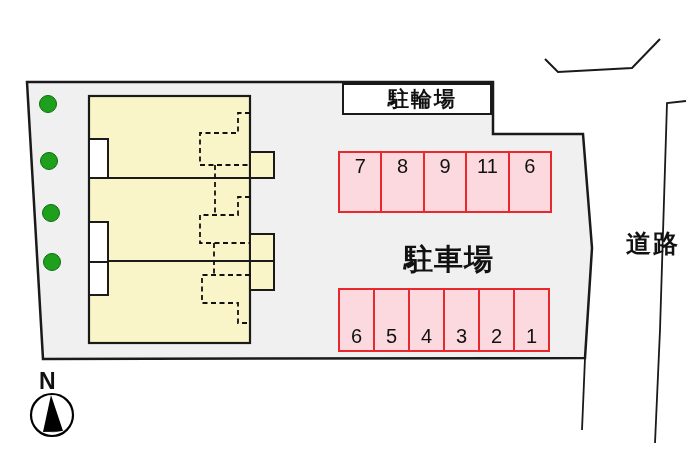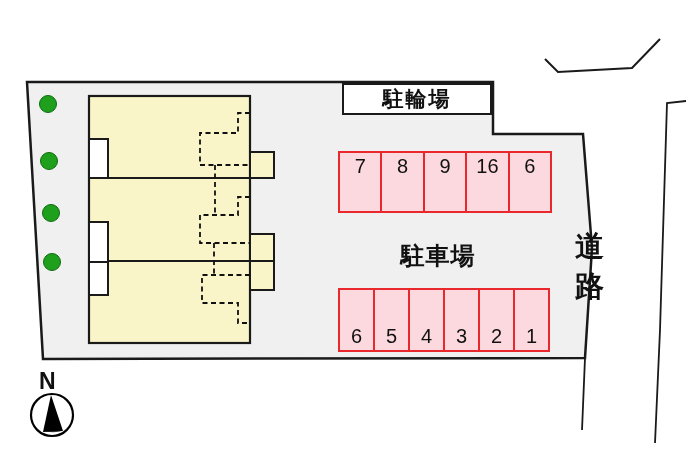--- a/index.html
+++ b/index.html
@@ -3,27 +3,27 @@
 <meta charset="utf-8">
 <style>
   :root{
     --site-fill:#f0f0f0; --building-fill:#faf5c9; --parking-fill:#fcd9de;
     --parking-border:#e8282d; --tree-green:#1fa01c; --outline:#1a1a1a;
   }
   html,body{margin:0;padding:0;background:#ffffff;}
   #stage{position:relative;width:700px;height:467px;background:#ffffff;overflow:hidden;
          font-family:"Liberation Sans","DejaVu Sans",sans-serif;color:#111;}
   #plan-svg{position:absolute;left:0;top:0;}
-  .jp{font-weight:bold;color:#111;}
+  .jp{font-weight:bold;color:#111;padding-left:11px;}
   .bike-box{position:absolute;left:342px;top:83px;width:150px;height:32px;box-sizing:border-box;
             background:#ffffff;border:2px solid var(--outline);display:flex;align-items:center;
             justify-content:center;font-size:21px;letter-spacing:2px;}
   .label-parking{position:absolute;left:386px;top:240px;width:104px;text-align:center;
-                 font-size:24px;letter-spacing:1px;}
-  .label-road{position:absolute;left:575px;top:227px;width:60px;font-size:29px;letter-spacing:2px;}
+                 font-size:29px;letter-spacing:1px;}
+  .label-road{position:absolute;left:615px;top:227px;width:60px;font-size:25px;letter-spacing:2px;}
   .label-north{position:absolute;left:39px;top:368px;font-size:23px;font-weight:bold;}
   .prow{position:absolute;display:flex;box-sizing:border-box;background:var(--parking-fill);
         border:2px solid var(--parking-border);}
   .prow-top{left:338px;top:151px;width:214px;height:62px;}
   .prow-bottom{left:338px;top:288px;width:212px;height:64px;}
   .pcell{flex:1 1 0;display:flex;justify-content:center;font-size:20px;color:#111;
          box-sizing:border-box;}
   .pcell + .pcell{border-left:2px solid var(--parking-border);}
   .prow-top .pcell{align-items:flex-start;padding-top:2px;}
   .prow-bottom .pcell{align-items:flex-end;padding-bottom:2px;}
@@ -74,21 +74,21 @@
   </svg>
 
   <div class="bike-box jp">
     <span>駐輪場</span>
   </div>
 
   <div class="prow prow-top">
       <div class="pcell">7</div>
       <div class="pcell">8</div>
       <div class="pcell">9</div>
-      <div class="pcell">16</div>
+      <div class="pcell">11</div>
       <div class="pcell">6</div>
     </div>
   <div class="prow prow-bottom">
       <div class="pcell">6</div>
       <div class="pcell">5</div>
       <div class="pcell">4</div>
       <div class="pcell">3</div>
       <div class="pcell">2</div>
       <div class="pcell">1</div>
     </div>

